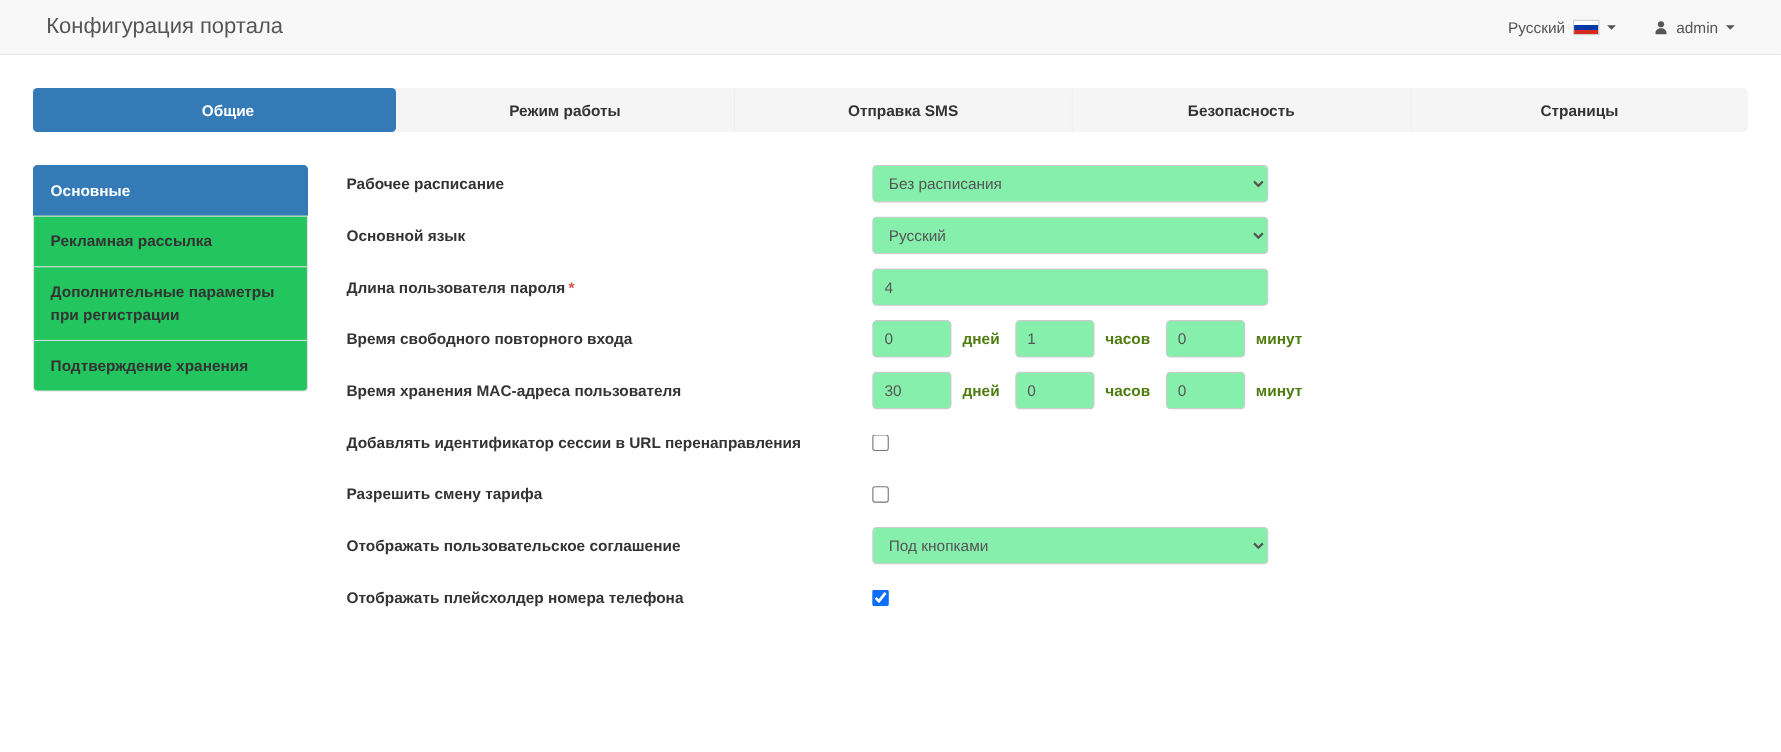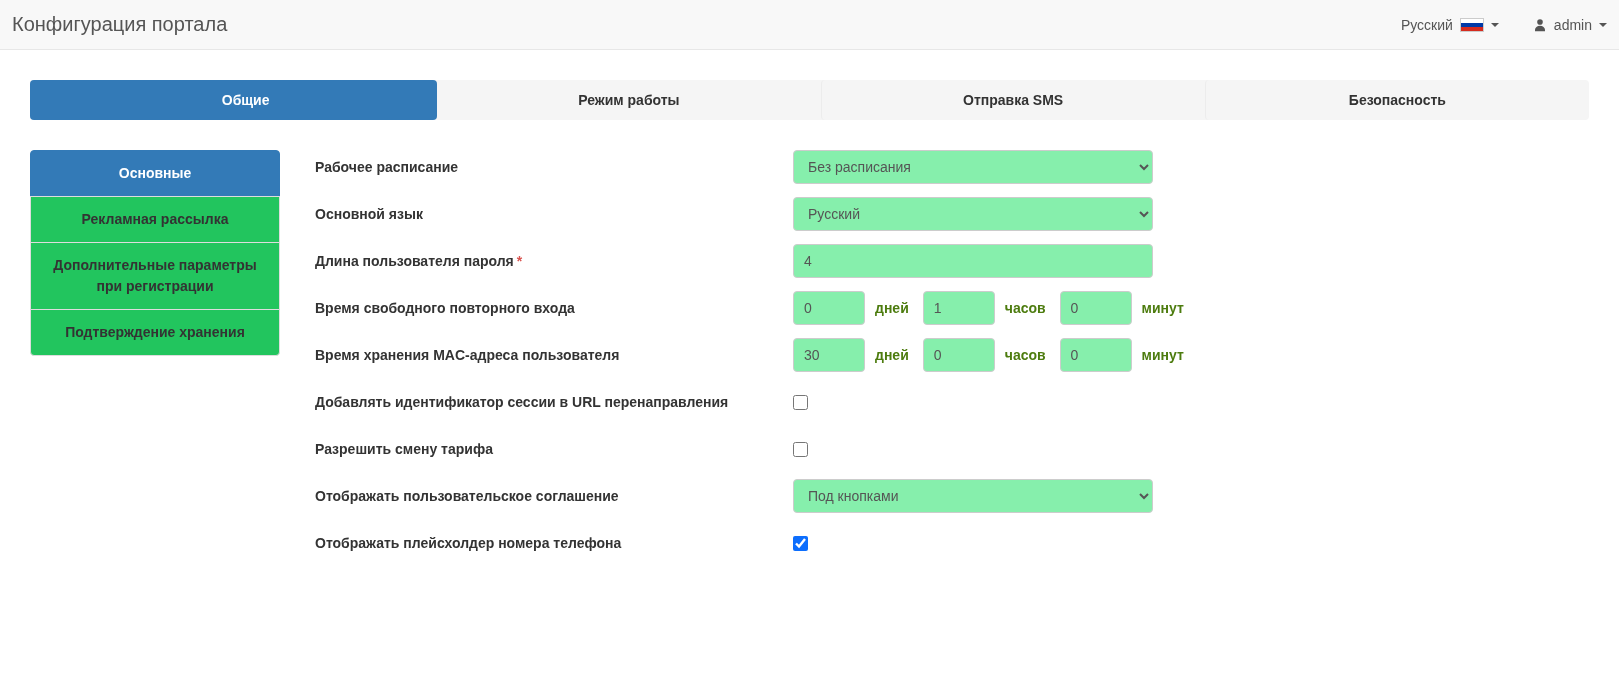--- a/index.html
+++ b/index.html
@@ -16,21 +16,21 @@
     --color-warning: #f0ad4e;
     --color-required: #d9534f;
   }
   
   .topbar {
     height: 50px;
     background: #f8f8f8;
     border-bottom: 1px solid #e7e7e7;
     display: flex;
     align-items: center;
-    padding: 0 12px;
+    padding: 0 42px;
   }
   .topbar-title { font-size: 20px; color: #555; }
   .topbar-right { margin-left: auto; display: flex; align-items: center; gap: 34px; }
   .dropdown-trigger {
     display: flex; align-items: center; gap: 7px;
     color: #555; cursor: pointer; font-size: 14px;
   }
   .flag {
     width: 24px; height: 14px;
     border: 1px solid #ccc;
@@ -70,21 +70,21 @@
     background: var(--color-accent, #337ab7);
     color: #fff;
     border-left: none;
     padding-left: 24px;
   }
   .tab.active + .tab { border-left: none; }
 
   .content { display: flex; align-items: flex-start; }
 
   
-  .sidebar { width: 250px; flex-shrink: 0; text-align: center; }
+  .sidebar { width: 250px; flex-shrink: 0; }
   .side-item {
     border: 1px solid #ddd;
     padding: 12px 15px;
     font-weight: 700;
     color: #333;
     background: #22c55e;
     cursor: pointer;
     margin-top: -1px;
     line-height: 1.5;
   }
@@ -160,20 +160,21 @@
   </div>
 </div>
 
 <div class="container">
 
   <div class="tabs">
     <div class="tab active">Общие</div>
     <div class="tab">Режим работы</div>
     <div class="tab">Отправка SMS</div>
     <div class="tab">Безопасность</div>
+    <div class="tab">Страницы</div>
   </div>
 
   <div class="content">
 
     <div class="sidebar">
       <div class="side-item active">Основные</div>
       <div class="side-item">Рекламная рассылка</div>
       <div class="side-item">Дополнительные параметры при регистрации</div>
       <div class="side-item">Подтверждение хранения</div>
     </div>

